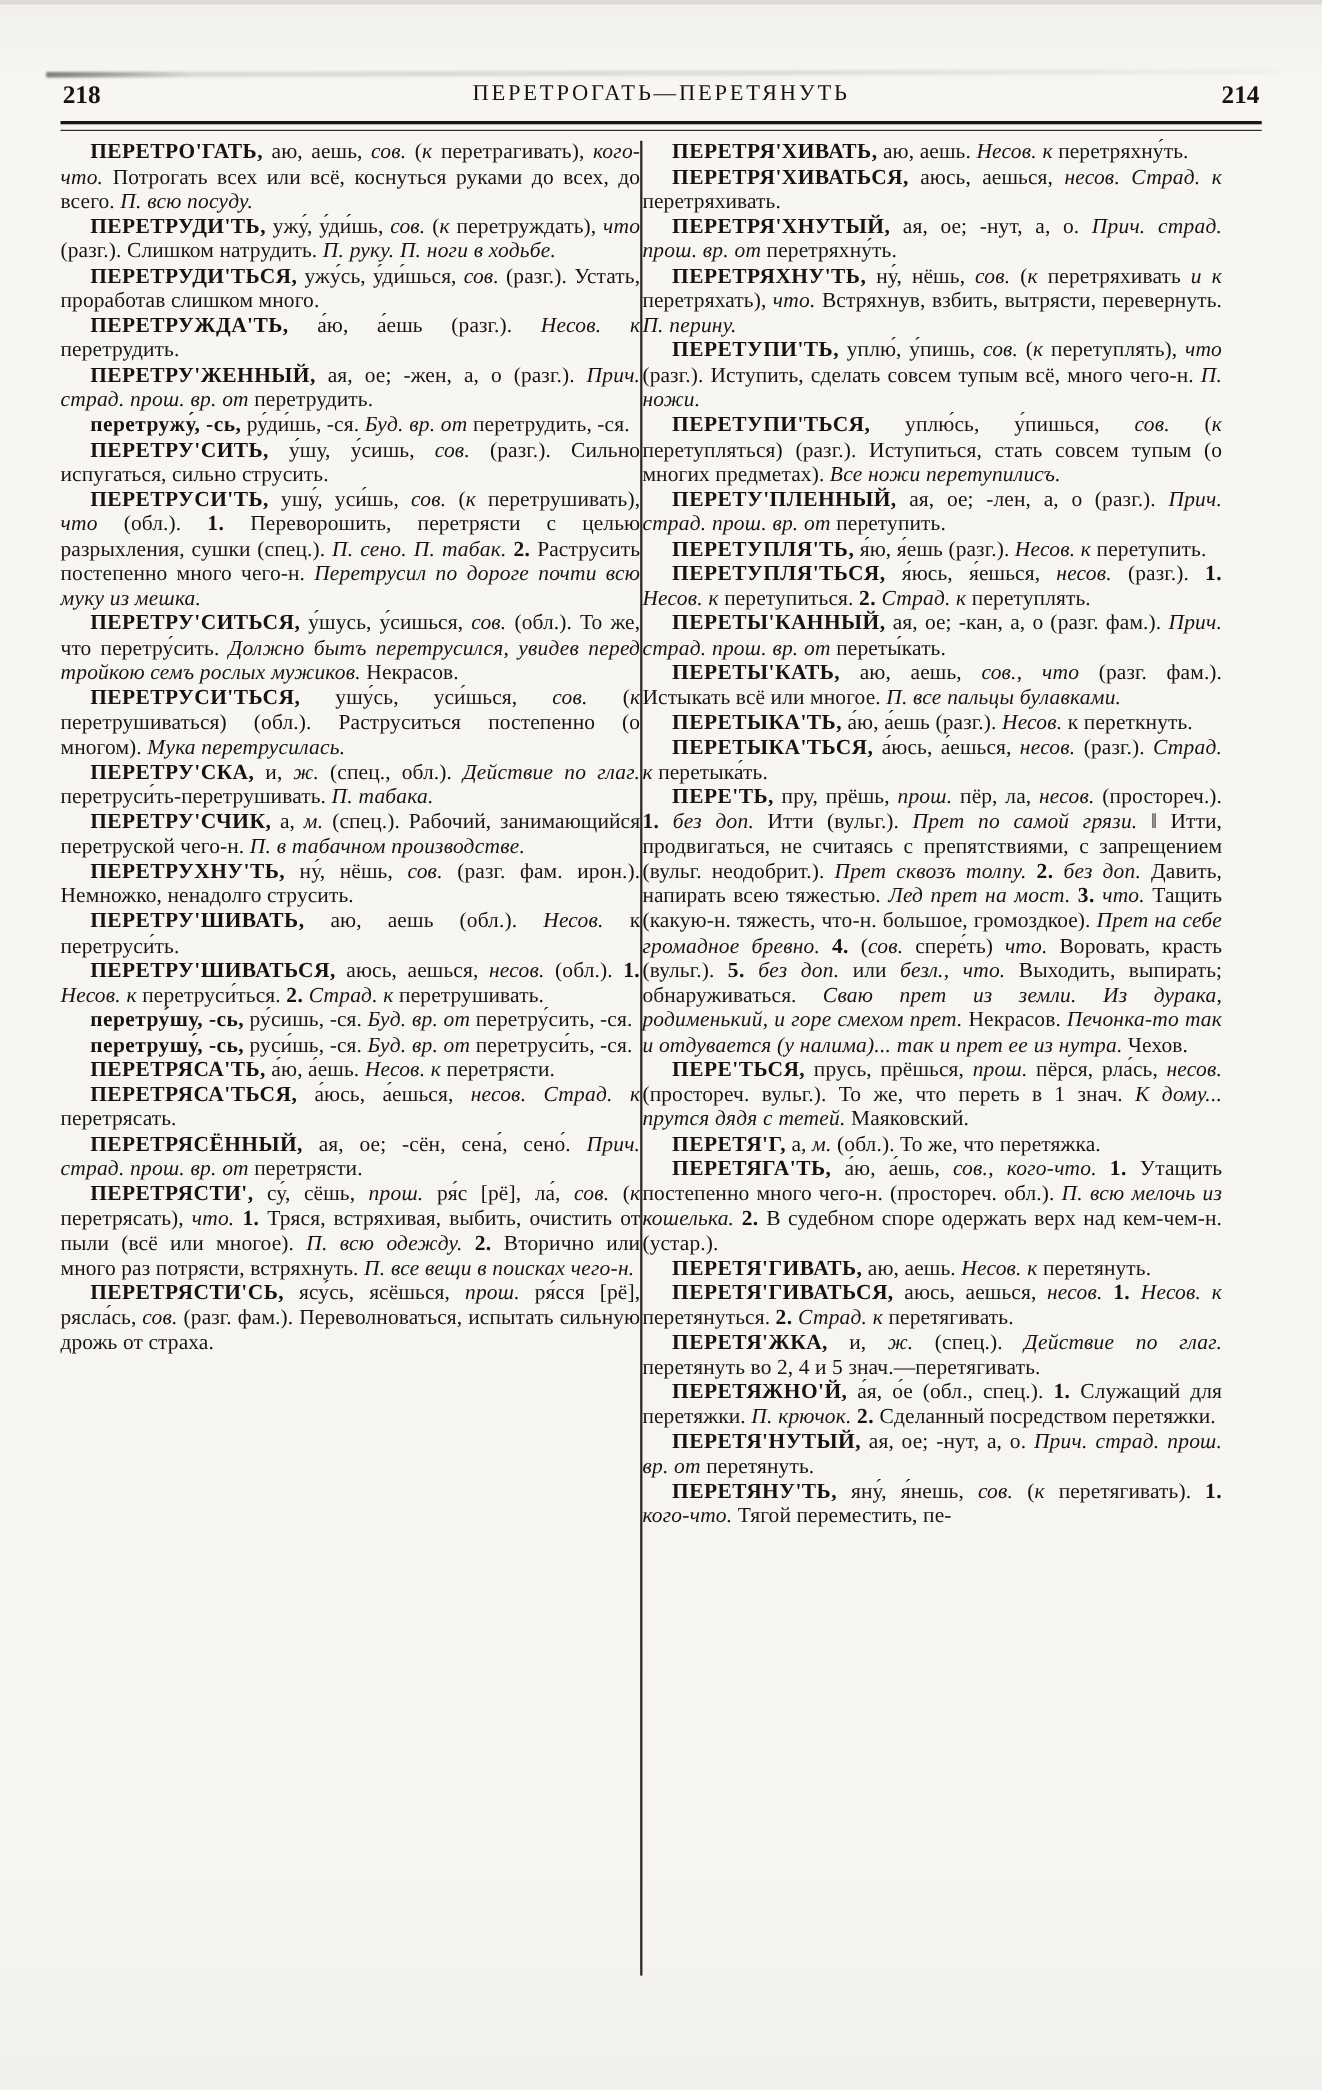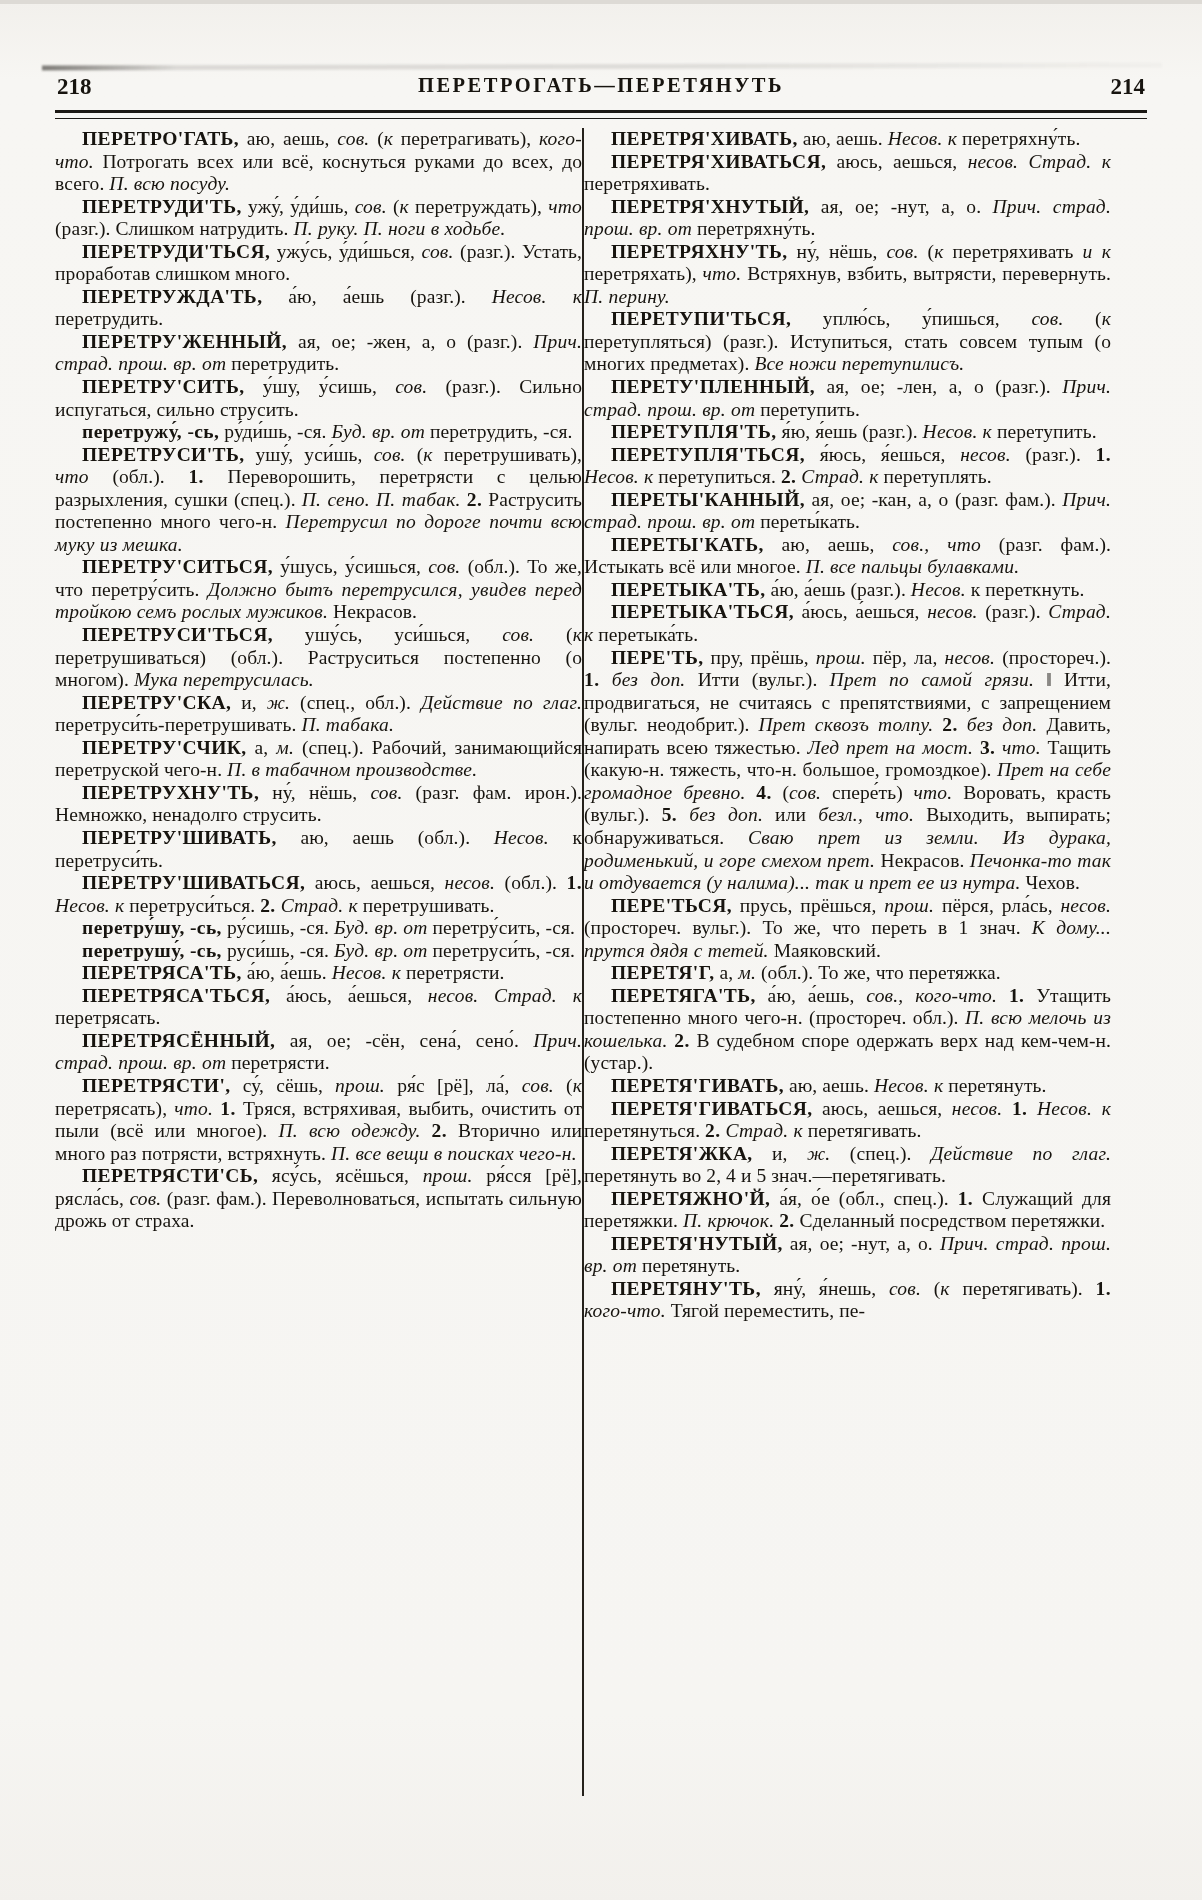--- a/index.html
+++ b/index.html
@@ -18,21 +18,21 @@
     filter:blur(1.2px);
     transform:rotate(-.15deg);
   }
   .header-row{
     position:absolute;top:70px;left:57px;width:1088px;
     display:flex;align-items:baseline;justify-content:space-between;
     font-weight:bold;font-size:23px;
   }
   .running-title{
     position:absolute;left:0;right:0;text-align:center;
-    font-size:20.5px;letter-spacing:2.5px;font-weight:bold;
+    font-size:20.5px;letter-spacing:2.5px;font-weight:normal;
   }
   .page-num{position:relative;z-index:2;font-size:23px;}
   .header-rule{
     position:absolute;top:106px;left:55px;width:1092px;height:5px;
     border-top:3px solid #1c1914;border-bottom:1px solid #1c1914;
   }
   .columns{
     position:absolute;top:124px;left:55px;width:1092px;
     display:flex;justify-content:flex-start;
   }
@@ -65,22 +65,22 @@
 
   <div class="header-rule"></div>
 
   <div class="columns">
     <section class="col">
         <p class="entry"><b>ПЕРЕТРО'ГАТЬ,</b> аю, аешь, <i>сов.</i> (<i>к</i> перетрагивать), <i>кого-что.</i> Потрогать всех или всё, коснуться руками до всех, до всего. <i>П. всю посуду.</i></p>
         <p class="entry"><b>ПЕРЕТРУДИ'ТЬ,</b> ужу́, у́ди́шь, <i>сов.</i> (<i>к</i> перетруждать), <i>что</i> (разг.). Слишком натрудить. <i>П. руку. П. ноги в ходьбе.</i></p>
         <p class="entry"><b>ПЕРЕТРУДИ'ТЬСЯ,</b> ужу́сь, у́ди́шься, <i>сов.</i> (разг.). Устать, проработав слишком много.</p>
         <p class="entry"><b>ПЕРЕТРУЖДА'ТЬ,</b> а́ю, а́ешь (разг.). <i>Несов. к</i> перетрудить.</p>
         <p class="entry"><b>ПЕРЕТРУ'ЖЕННЫЙ,</b> ая, ое; -жен, а, о (разг.). <i>Прич. страд. прош. вр. от</i> перетрудить.</p>
+        <p class="entry"><b>перетружу́, -сь,</b> ру́ди́шь, -ся. <i>Буд. вр. от</i> перетрудить, -ся.</p>
         <p class="entry"><b>ПЕРЕТРУ'СИТЬ,</b> у́шу, у́сишь, <i>сов.</i> (разг.). Сильно испугаться, сильно струсить.</p>
-        <p class="entry"><b>перетружу́, -сь,</b> ру́ди́шь, -ся. <i>Буд. вр. от</i> перетрудить, -ся.</p>
         <p class="entry"><b>ПЕРЕТРУСИ'ТЬ,</b> ушу́, уси́шь, <i>сов.</i> (<i>к</i> перетрушивать), <i>что</i> (обл.). <b>1.</b> Переворошить, перетрясти с целью разрыхления, сушки (спец.). <i>П. сено. П. табак.</i> <b>2.</b> Раструсить постепенно много чего-н. <i>Перетрусил по дороге почти всю муку из мешка.</i></p>
         <p class="entry"><b>ПЕРЕТРУ'СИТЬСЯ,</b> у́шусь, у́сишься, <i>сов.</i> (обл.). То же, что перетру́сить. <i>Должно бытъ перетрусился, увидев перед тройкою семъ рослых мужиков.</i> Некрасов.</p>
         <p class="entry"><b>ПЕРЕТРУСИ'ТЬСЯ,</b> ушу́сь, уси́шься, <i>сов.</i> (<i>к</i> перетрушиваться) (обл.). Раструситься постепенно (о многом). <i>Мука перетрусилась.</i></p>
         <p class="entry"><b>ПЕРЕТРУ'СКА,</b> и, <i>ж.</i> (спец., обл.). <i>Действие по глаг.</i> перетруси́ть-перетрушивать. <i>П. табака.</i></p>
         <p class="entry"><b>ПЕРЕТРУ'СЧИК,</b> а, <i>м.</i> (спец.). Рабочий, занимающийся перетруской чего-н. <i>П. в табачном производстве.</i></p>
         <p class="entry"><b>ПЕРЕТРУХНУ'ТЬ,</b> ну́, нёшь, <i>сов.</i> (разг. фам. ирон.). Немножко, ненадолго струсить.</p>
         <p class="entry"><b>ПЕРЕТРУ'ШИВАТЬ,</b> аю, аешь (обл.). <i>Несов.</i> к перетруси́ть.</p>
         <p class="entry"><b>ПЕРЕТРУ'ШИВАТЬСЯ,</b> аюсь, аешься, <i>несов.</i> (обл.). <b>1.</b> <i>Несов. к</i> перетруси́ться. <b>2.</b> <i>Страд. к</i> перетрушивать.</p>
         <p class="entry"><b>перетру́шу, -сь,</b> ру́сишь, -ся. <i>Буд. вр. от</i> перетру́сить, -ся.</p>
         <p class="entry"><b>перетрушу́, -сь,</b> руси́шь, -ся. <i>Буд. вр. от</i> перетруси́ть, -ся.</p>
@@ -89,20 +89,21 @@
         <p class="entry"><b>ПЕРЕТРЯСЁННЫЙ,</b> ая, ое; -сён, сена́, сено́. <i>Прич. страд. прош. вр. от</i> перетрясти.</p>
         <p class="entry"><b>ПЕРЕТРЯСТИ',</b> су́, сёшь, <i>прош.</i> ря́с [рё], ла́, <i>сов.</i> (<i>к</i> перетрясать), <i>что.</i> <b>1.</b> Тряся, встряхивая, выбить, очистить от пыли (всё или многое). <i>П. всю одежду.</i> <b>2.</b> Вторично или много раз потрясти, встряхнуть. <i>П. все вещи в поисках чего-н.</i></p>
         <p class="entry"><b>ПЕРЕТРЯСТИ'СЬ,</b> ясу́сь, ясёшься, <i>прош.</i> ря́сся [рё], рясла́сь, <i>сов.</i> (разг. фам.). Переволноваться, испытать сильную дрожь от страха.</p>
       </section>
     <div class="col-rule"></div>
     <section class="col">
         <p class="entry"><b>ПЕРЕТРЯ'ХИВАТЬ,</b> аю, аешь. <i>Несов. к</i> перетряхну́ть.</p>
         <p class="entry"><b>ПЕРЕТРЯ'ХИВАТЬСЯ,</b> аюсь, аешься, <i>несов.</i> <i>Страд. к</i> перетряхивать.</p>
         <p class="entry"><b>ПЕРЕТРЯ'ХНУТЫЙ,</b> ая, ое; -нут, а, о. <i>Прич. страд. прош. вр. от</i> перетряхну́ть.</p>
         <p class="entry"><b>ПЕРЕТРЯХНУ'ТЬ,</b> ну́, нёшь, <i>сов.</i> (<i>к</i> перетряхивать <i>и к</i> перетряхать), <i>что.</i> Встряхнув, взбить, вытрясти, перевернуть. <i>П. перину.</i></p>
+        <p class="entry"><b>ПЕРЕТУПИ'ТЬ,</b> уплю́, у́пишь, <i>сов.</i> (<i>к</i> перетуплять), <i>что</i> (разг.). Иступить, сделать совсем тупым всё, много чего-н. <i>П. ножи.</i></p>
         <p class="entry"><b>ПЕРЕТУПИ'ТЬСЯ,</b> уплю́сь, у́пишься, <i>сов.</i> (<i>к</i> перетупляться) (разг.). Иступиться, стать совсем тупым (о многих предметах). <i>Все ножи перетупилисъ.</i></p>
         <p class="entry"><b>ПЕРЕТУ'ПЛЕННЫЙ,</b> ая, ое; -лен, а, о (разг.). <i>Прич. страд. прош. вр. от</i> перетупить.</p>
         <p class="entry"><b>ПЕРЕТУПЛЯ'ТЬ,</b> я́ю, я́ешь (разг.). <i>Несов. к</i> перетупить.</p>
         <p class="entry"><b>ПЕРЕТУПЛЯ'ТЬСЯ,</b> я́юсь, я́ешься, <i>несов.</i> (разг.). <b>1.</b> <i>Несов. к</i> перетупиться. <b>2.</b> <i>Страд. к</i> перетуплять.</p>
         <p class="entry"><b>ПЕРЕТЫ'КАННЫЙ,</b> ая, ое; -кан, а, о (разг. фам.). <i>Прич. страд. прош. вр. от</i> переты́кать.</p>
         <p class="entry"><b>ПЕРЕТЫ'КАТЬ,</b> аю, аешь, <i>сов., что</i> (разг. фам.). Истыкать всё или многое. <i>П. все пальцы булавками.</i></p>
         <p class="entry"><b>ПЕРЕТЫКА'ТЬ,</b> а́ю, а́ешь (разг.). <i>Несов.</i> к переткнуть.</p>
         <p class="entry"><b>ПЕРЕТЫКА'ТЬСЯ,</b> а́юсь, а́ешься, <i>несов.</i> (разг.). <i>Страд. к</i> перетыка́ть.</p>
         <p class="entry"><b>ПЕРЕ'ТЬ,</b> пру, прёшь, <i>прош.</i> пёр, ла, <i>несов.</i> (простореч.). <b>1.</b> <i>без доп.</i> Итти (вульг.). <i>Прет по самой грязи.</i> ‖ Итти, продвигаться, не считаясь с препятствиями, с запрещением (вульг. неодобрит.). <i>Прет сквозъ толпу.</i> <b>2.</b> <i>без доп.</i> Давить, напирать всею тяжестью. <i>Лед прет на мост.</i> <b>3.</b> <i>что.</i> Тащить (какую-н. тяжесть, что-н. большое, громоздкое). <i>Прет на себе громадное бревно.</i> <b>4.</b> (<i>сов.</i> спере́ть) <i>что.</i> Воровать, красть (вульг.). <b>5.</b> <i>без доп.</i> или <i>безл., что.</i> Выходить, выпирать; обнаруживаться. <i>Сваю прет из земли. Из дурака, родименький, и горе смехом прет.</i> Некрасов. <i>Печонка-то так и отдувается (у налима)... так и прет ее из нутра.</i> Чехов.</p>
         <p class="entry"><b>ПЕРЕ'ТЬСЯ,</b> прусь, прёшься, <i>прош.</i> пёрся, рла́сь, <i>несов.</i> (простореч. вульг.). То же, что переть в 1 знач. <i>К дому... прутся дядя с тетей.</i> Маяковский.</p>

